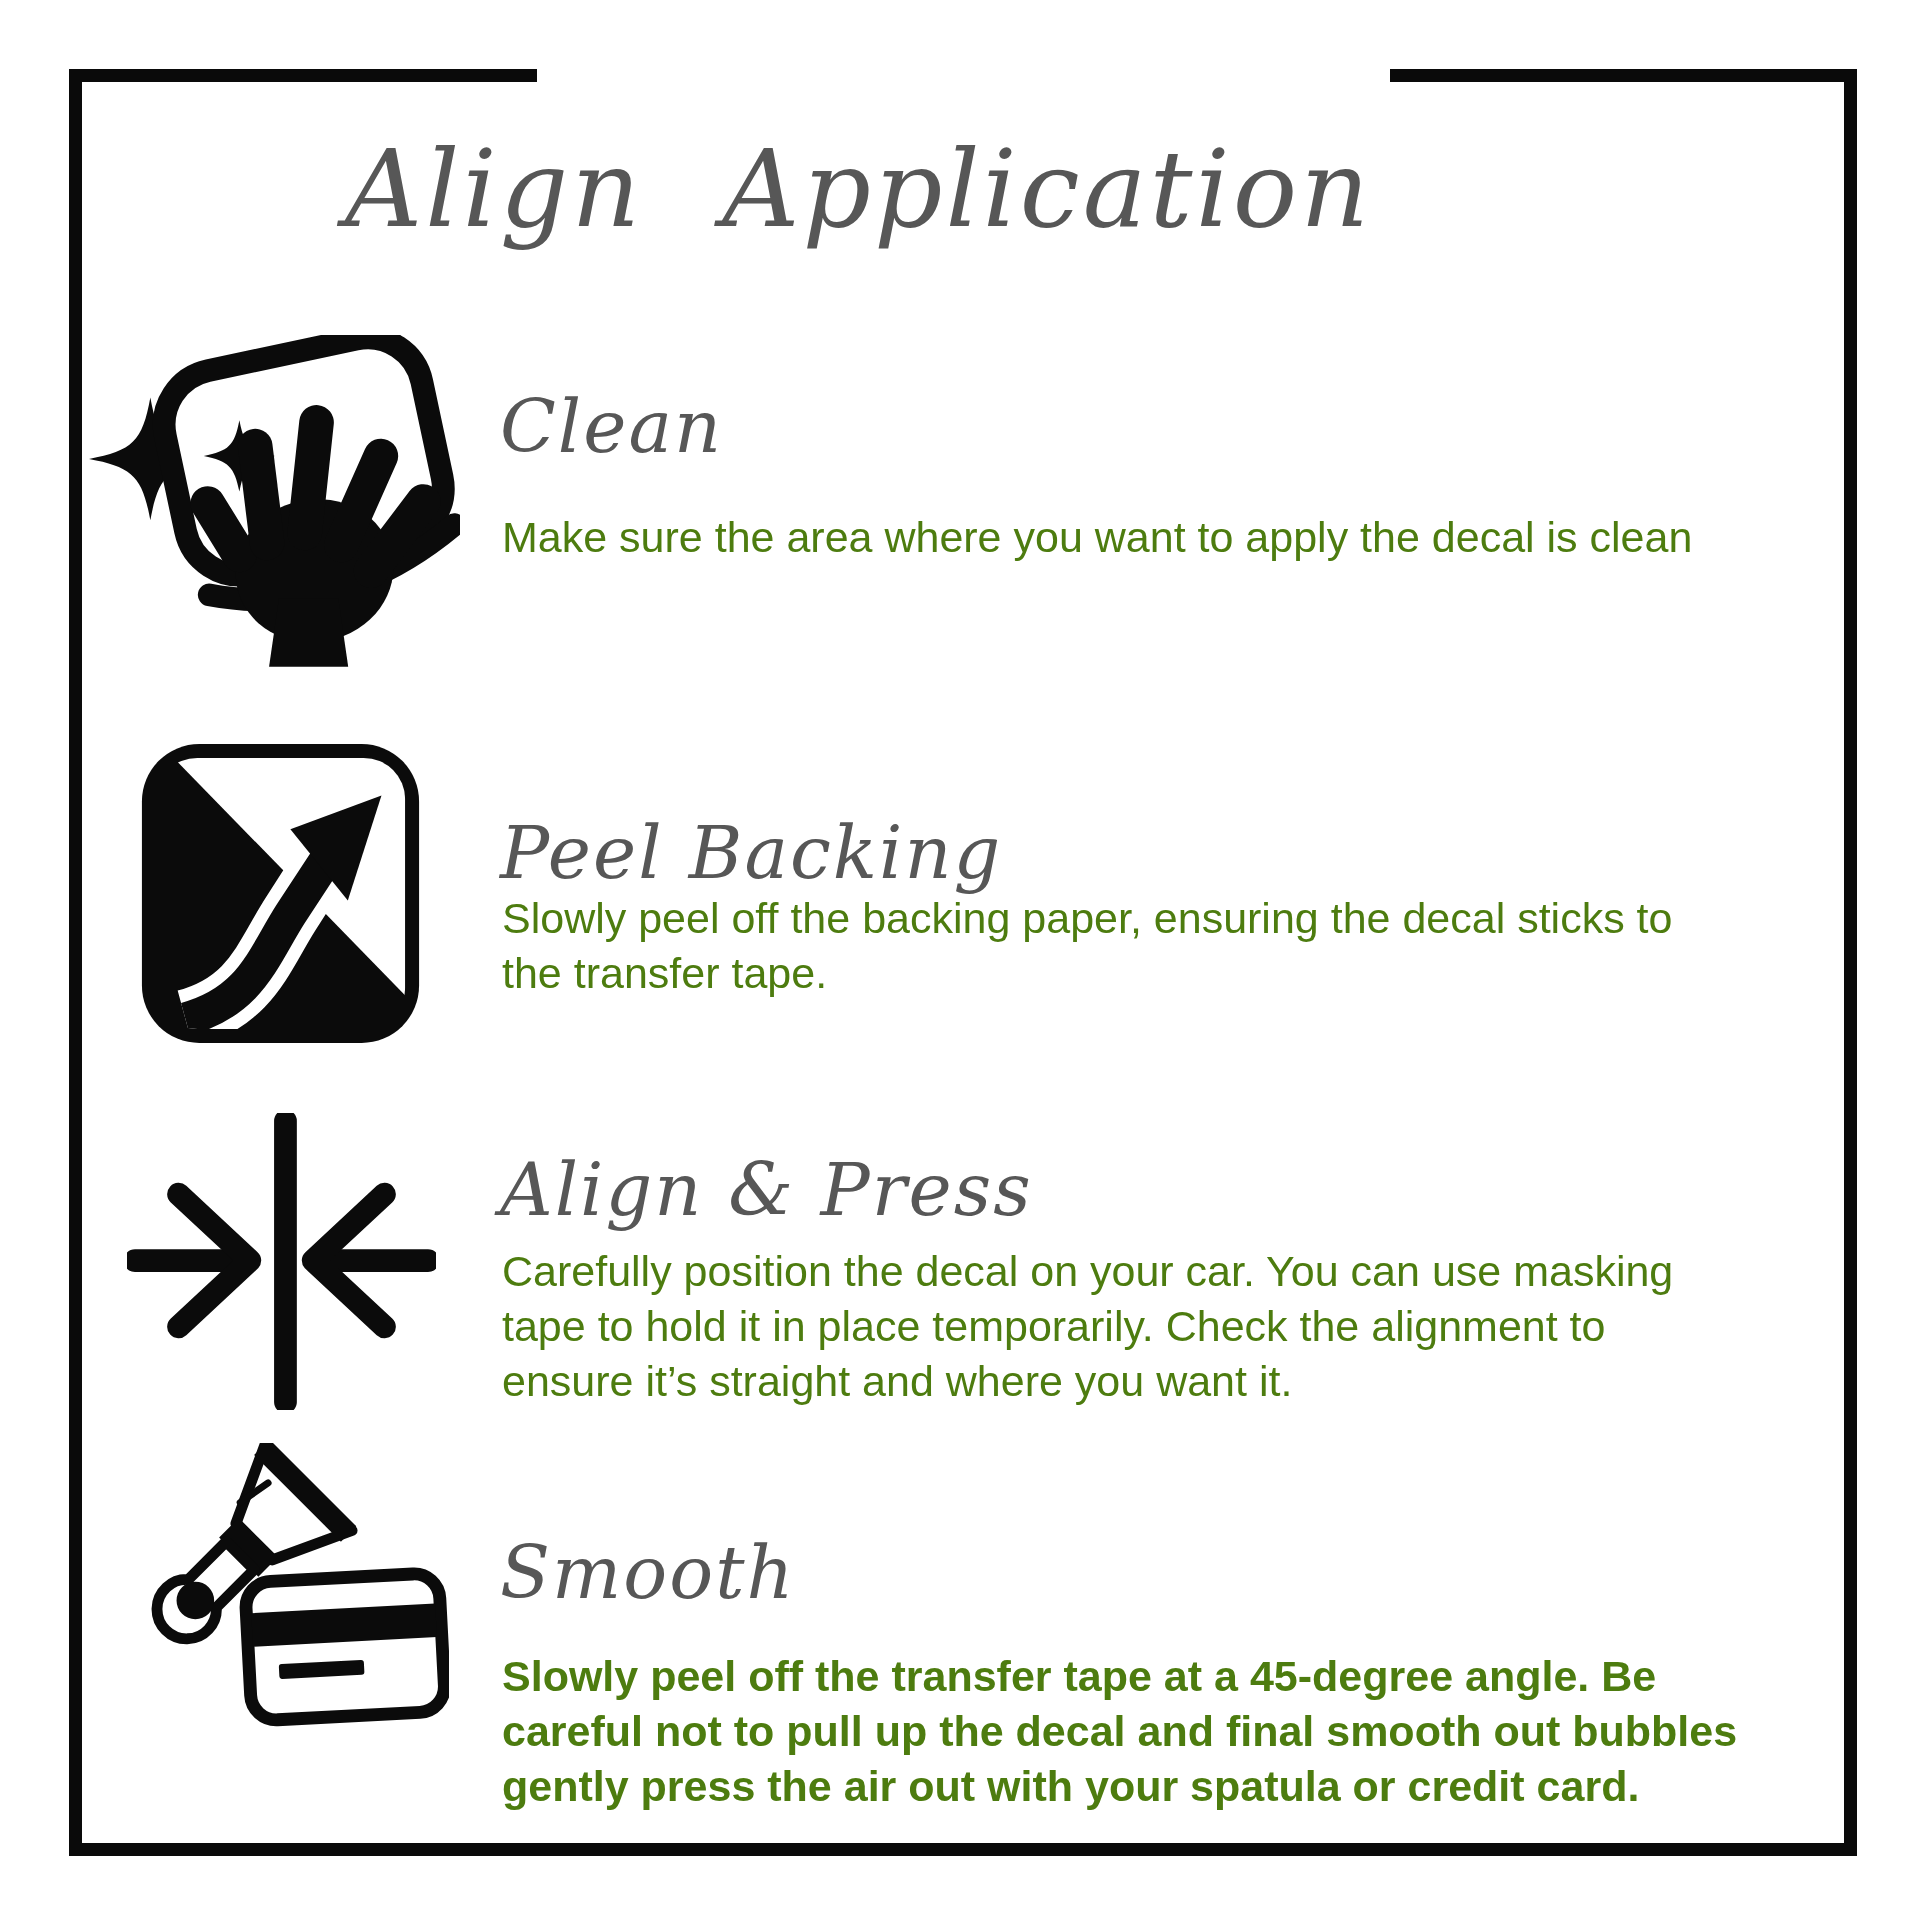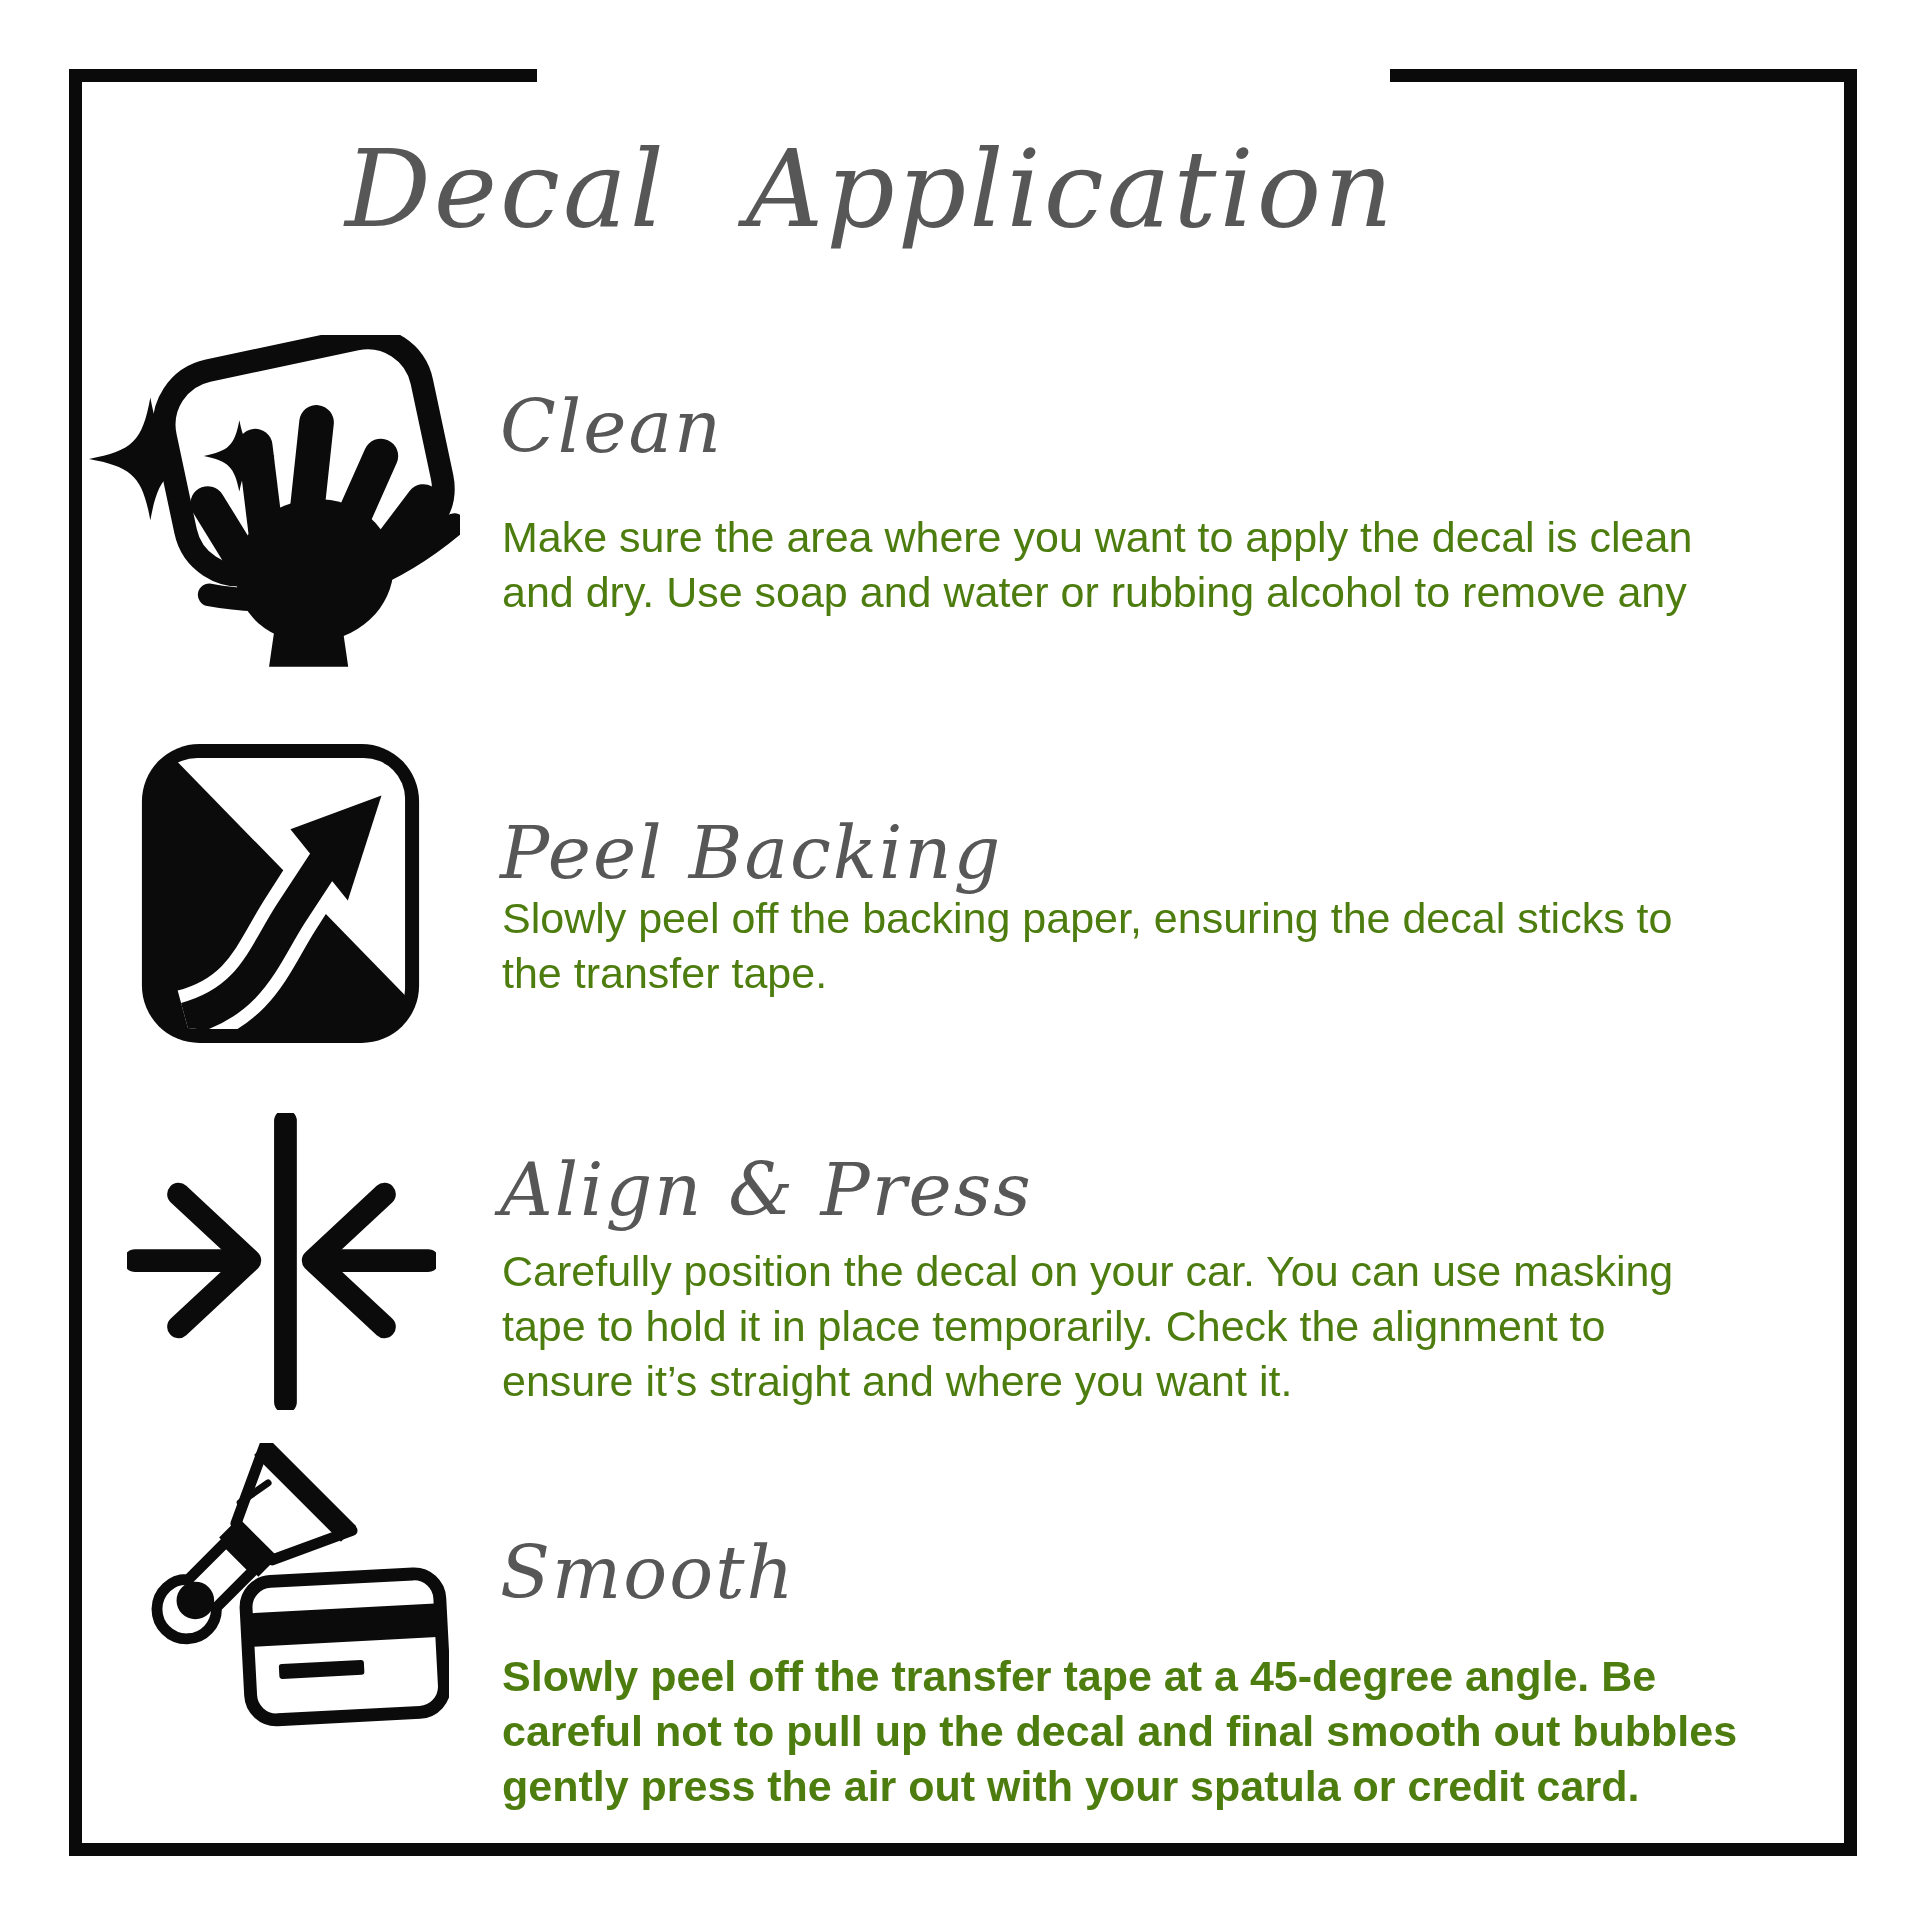--- a/index.html
+++ b/index.html
@@ -66,21 +66,21 @@
   #icon-smooth{left:127px;top:1443px;}
 </style>
 </head>
 <body>
 
 <div id="canvas">
 
   <div class="frame"></div>
   <div class="frame-gap"></div>
 
-  <div class="page-title script">Decal Application</div>
+  <div class="page-title script">Align Application</div>
 
   <div>
     <svg id="icon-clean" class="icon" width="371" height="332" viewBox="0 0 375 335" aria-hidden="true">
       <path d="M62 63 C70 107 80 117 124 125 C80 133 70 143 62 187 C54 143 44 133 0 125 C44 117 54 107 62 63 Z" fill="#0b0b0b"></path>
       <g transform="rotate(-12 215 125)">
         <rect x="85" y="18" width="265" height="210" rx="56" fill="#ffffff" stroke="#0b0b0b" stroke-width="23"></rect>
         <path d="M95 240 Q 220 292 352 222" fill="none" stroke="#0b0b0b" stroke-width="23" stroke-linecap="round"></path>
       </g>
       <path d="M152 86 C157 112 163 117 188 122 C163 127 157 133 152 158 C147 133 141 127 116 122 C141 117 147 112 152 86 Z" fill="#0b0b0b"></path>
       <g fill="#0b0b0b">
@@ -91,21 +91,20 @@
           <line x1="180" y1="210" x2="168" y2="112"></line>
           <line x1="218" y1="200" x2="230" y2="88"></line>
           <line x1="255" y1="212" x2="295" y2="122"></line>
           <line x1="285" y1="238" x2="338" y2="168"></line>
         </g>
       </g>
     </svg>
     <div id="heading-clean" class="sec-heading script">Clean</div>
     <div id="body-clean" class="sec-body">
       <div>Make sure the area where you want to apply the decal is clean</div>
-      <div>and dry. Use soap and water or rubbing alcohol to remove any</div>
     </div>
   </div>
 
   <div>
     <svg id="icon-peel" class="icon" width="293" height="315" viewBox="0 0 296 318" aria-hidden="true">
       <defs>
         <clipPath id="peelclip">
             <rect x="22" y="22" width="252" height="274" rx="42"></rect>
           </clipPath>
       </defs>

